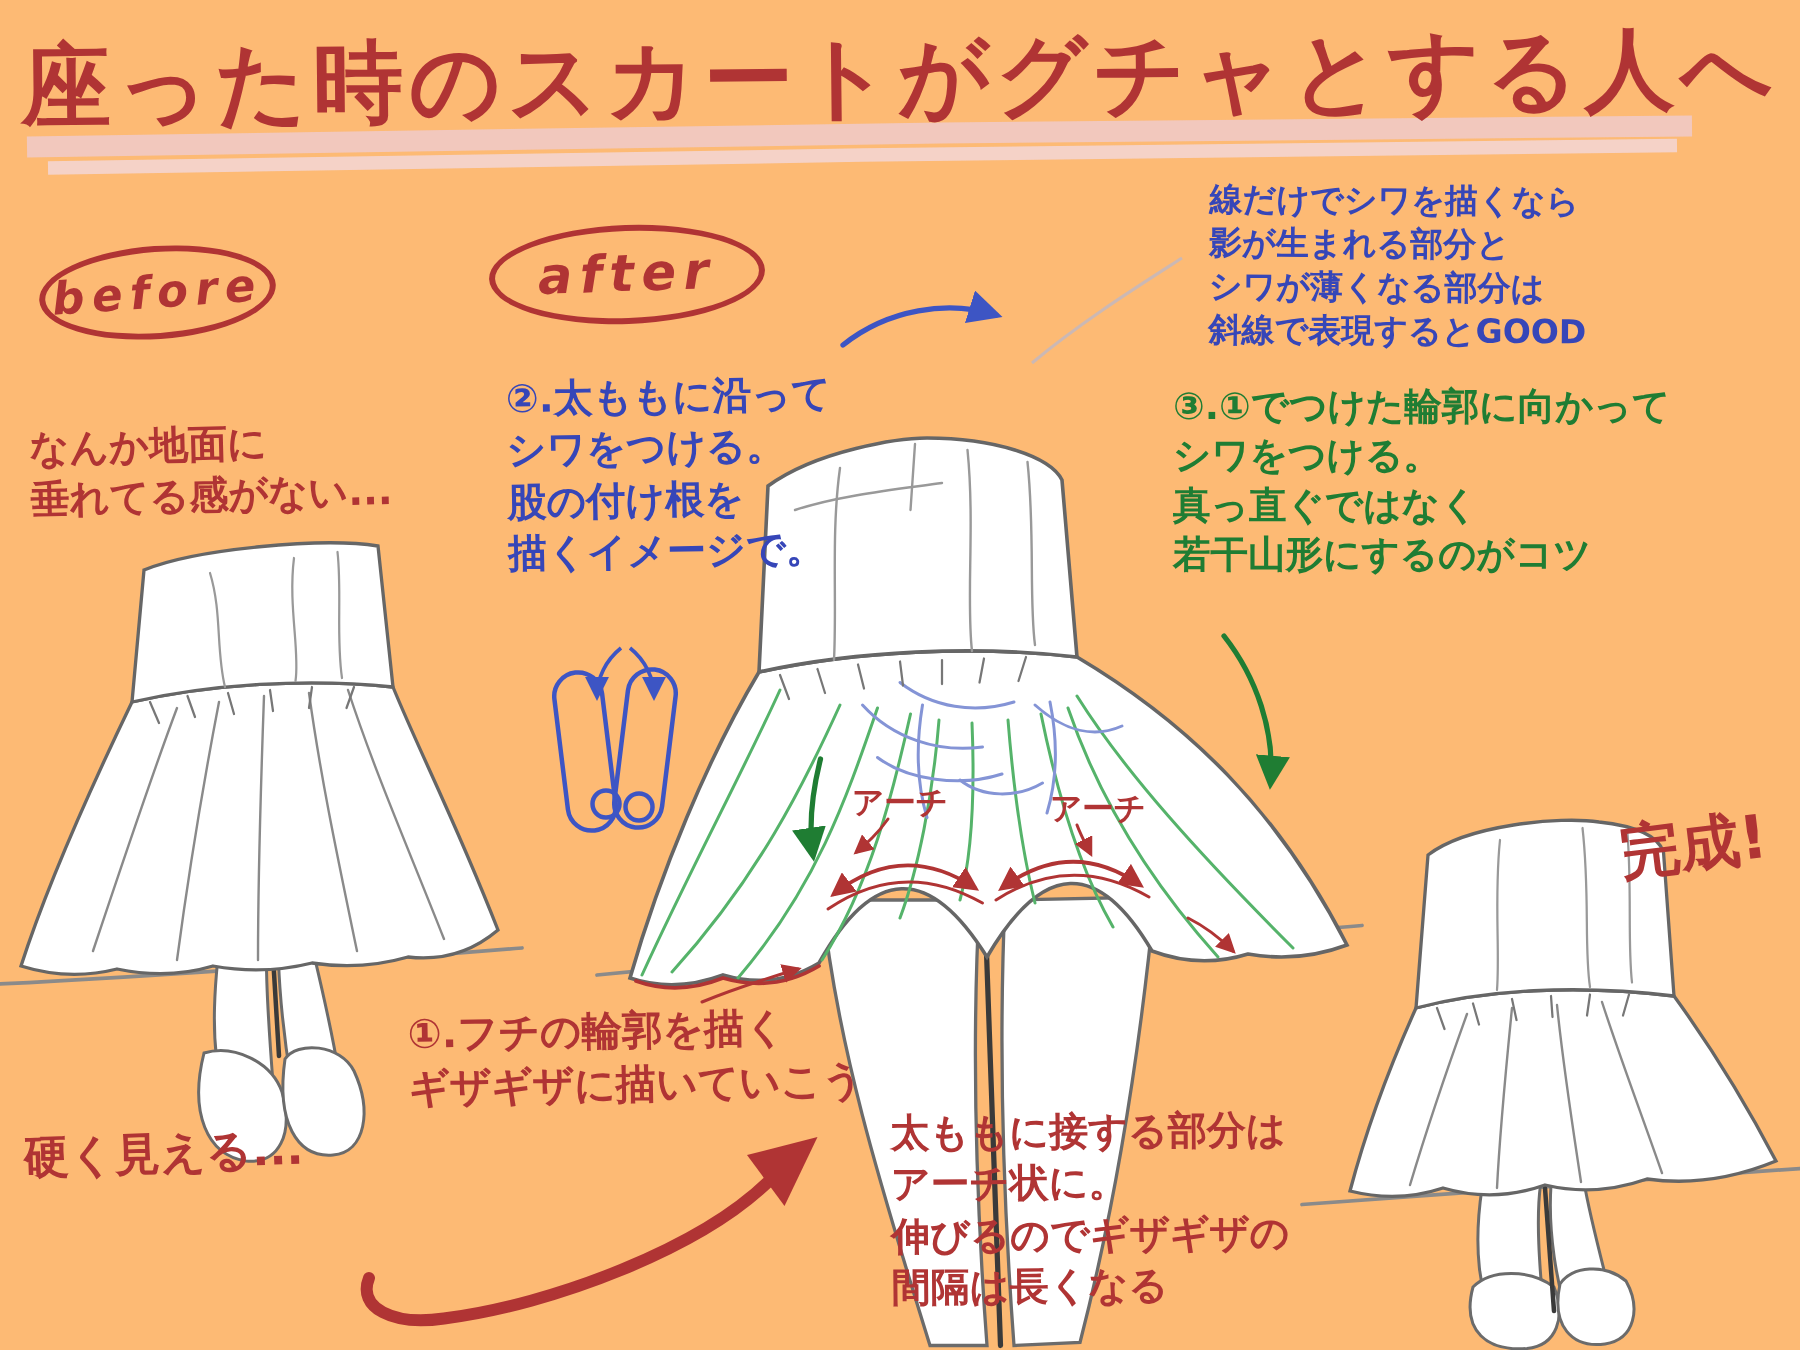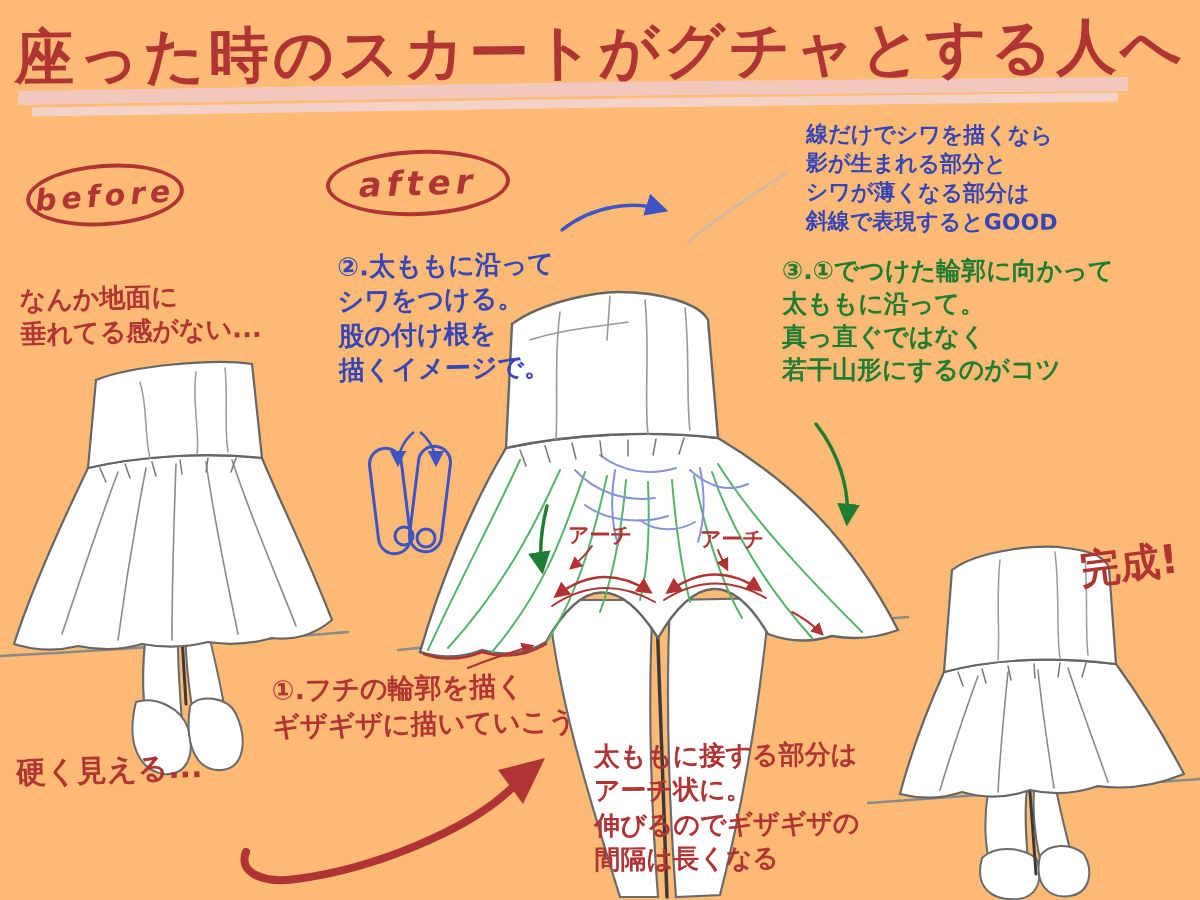--- a/index.html
+++ b/index.html
@@ -214,21 +214,21 @@
 
   <div class="note blue n-shading">線だけでシワを描くなら
 影が生まれる部分と
 シワが薄くなる部分は
 斜線で表現するとGOOD</div>
   <div class="note blue n-step2">②.太ももに沿って
 シワをつける。
 股の付け根を
 描くイメージで。</div>
   <div class="note green n-step3">③.①でつけた輪郭に向かって
-太ももに沿って。
+シワをつける。
 真っ直ぐではなく
 若干山形にするのがコツ</div>
   <div class="note red n-prob1">なんか地面に
 垂れてる感がない...</div>
   <div class="note red n-prob2">硬く見える...</div>
   <div class="note red n-step1">①.フチの輪郭を描く
 ギザギザに描いていこう</div>
   <div class="note red n-arch-detail">太ももに接する部分は
 アーチ状に。
 伸びるのでギザギザの

